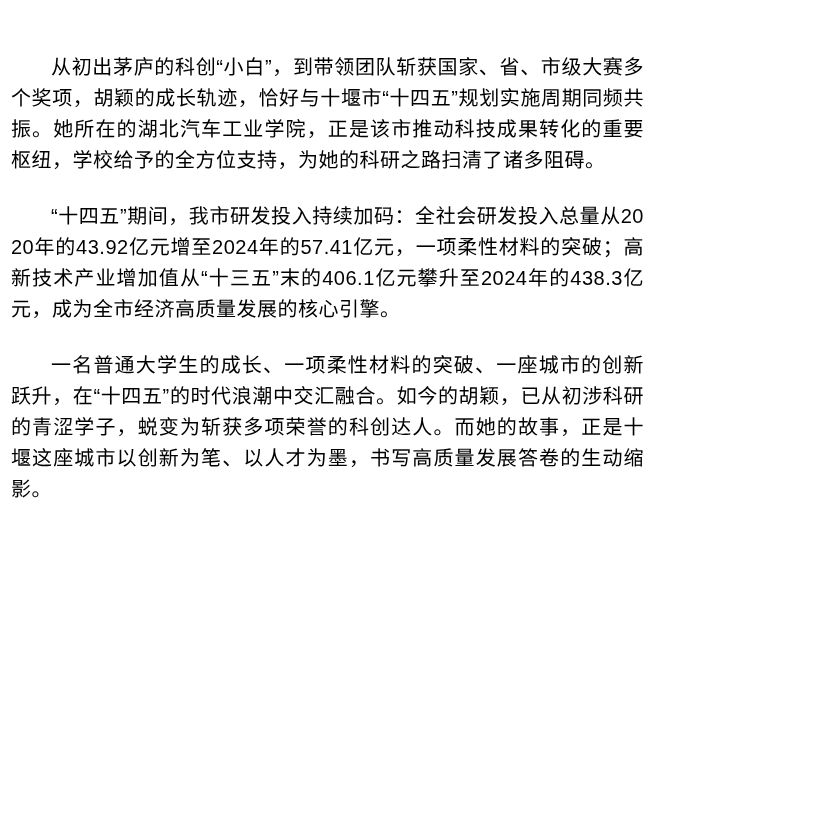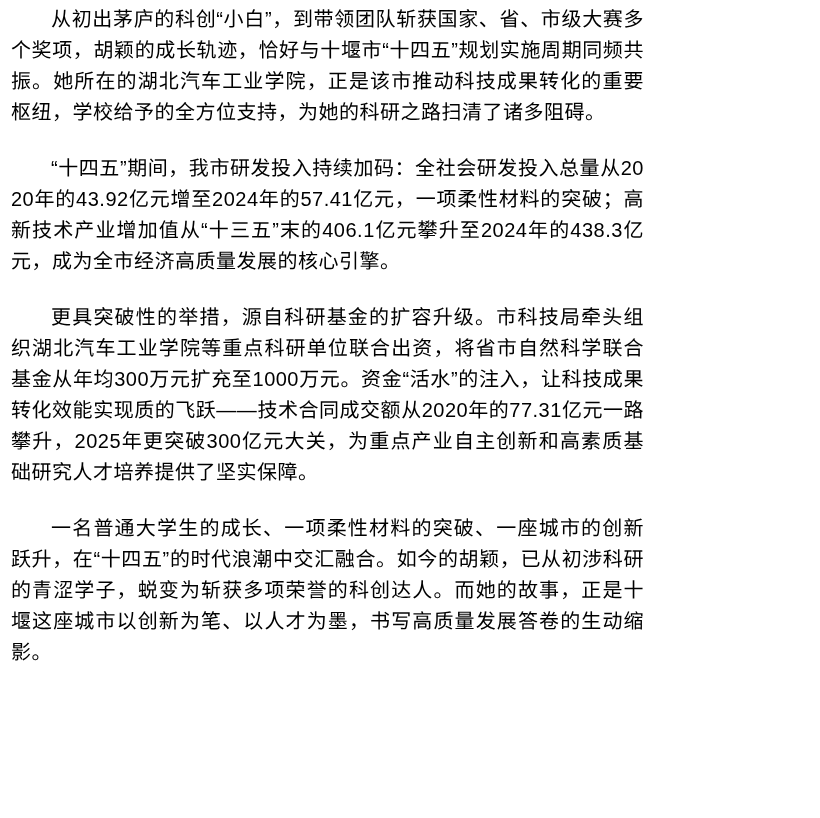--- a/index.html
+++ b/index.html
@@ -15,31 +15,31 @@
   }
   .article-body {
     box-sizing: border-box;
     width: 664px;
     padding: 4px 20px 6px 11px;
     color: #000000;
     font-size: 20px;
     line-height: 31px;
     text-align: justify;
     letter-spacing: 0.5px;
+    margin-top: 48px;
   }
   .article-body p {
     margin: 0 0 25px 0;
     text-indent: 2em;
     word-break: break-all;
   }
   .article-body p:last-child {
     margin-bottom: 0;
   }
 </style>
 </head>
 <body>
 
 <div class="article-body">
   <p>从初出茅庐的科创“小白”，到带领团队斩获国家、省、市级大赛多个奖项，胡颖的成长轨迹，恰好与十堰市“十四五”规划实施周期同频共振。她所在的湖北汽车工业学院，正是该市推动科技成果转化的重要枢纽，学校给予的全方位支持，为她的科研之路扫清了诸多阻碍。</p>
   <p>“十四五”期间，我市研发投入持续加码：全社会研发投入总量从2020年的43.92亿元增至2024年的57.41亿元，一项柔性材料的突破；高新技术产业增加值从“十三五”末的406.1亿元攀升至2024年的438.3亿元，成为全市经济高质量发展的核心引擎。</p>
-  <p>更具突破性的举措，源自科研基金的扩容升级。市科技局牵头组织湖北汽车工业学院等重点科研单位联合出资，将省市自然科学联合基金从年均300万元扩充至1000万元。资金“活水”的注入，让科技成果转化效能实现质的飞跃——技术合同成交额从2020年的77.31亿元一路攀升，2025年更突破300亿元大关，为重点产业自主创新和高素质基础研究人才培养提供了坚实保障。</p>
   <p>一名普通大学生的成长、一项柔性材料的突破、一座城市的创新跃升，在“十四五”的时代浪潮中交汇融合。如今的胡颖，已从初涉科研的青涩学子，蜕变为斩获多项荣誉的科创达人。而她的故事，正是十堰这座城市以创新为笔、以人才为墨，书写高质量发展答卷的生动缩影。</p>
 </div>
 
 </body></html>

